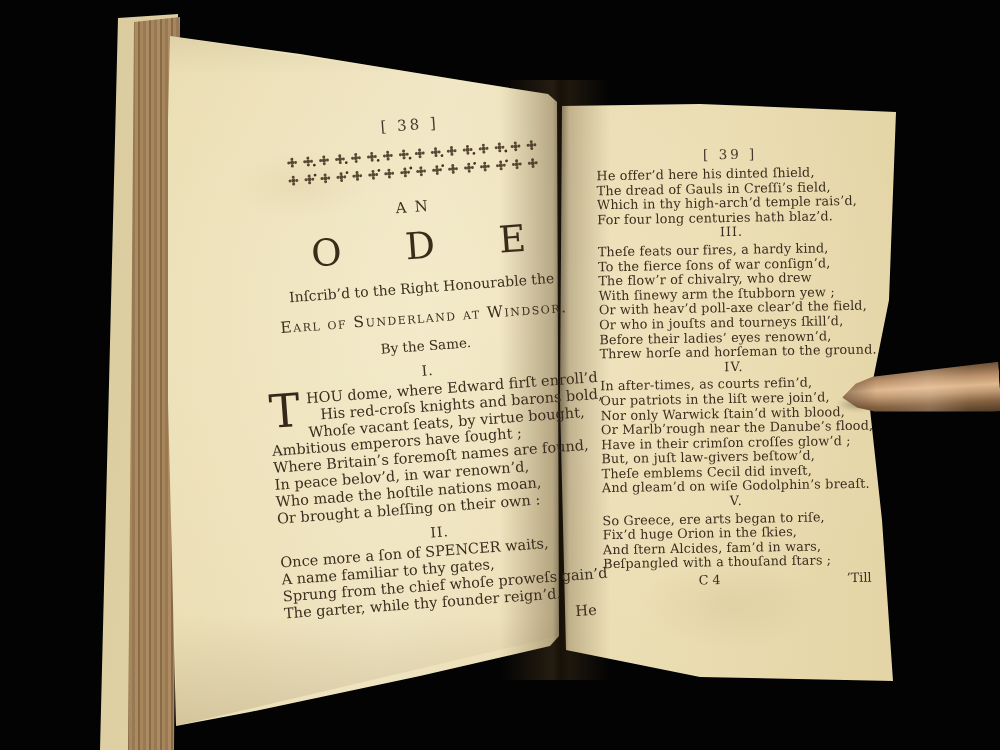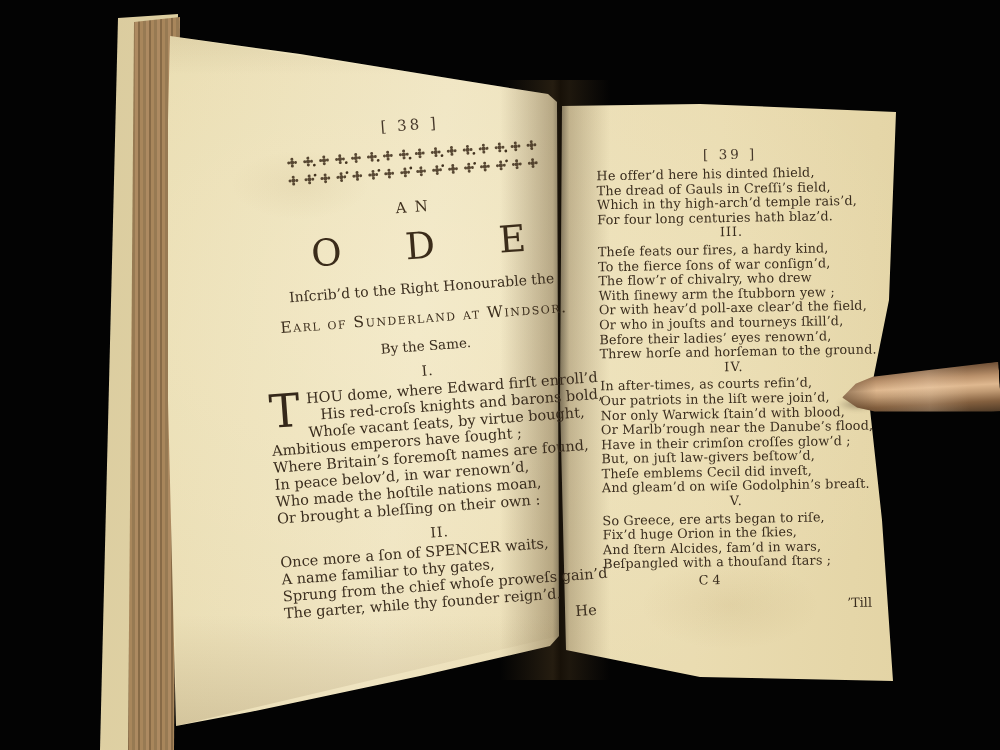--- a/index.html
+++ b/index.html
@@ -60,21 +60,21 @@
   #left-text .pline{font-size:14.5px;line-height:16.8px;white-space:nowrap;}
   #right-text .pline{font-size:12.8px;line-height:14.6px;letter-spacing:.15px;white-space:nowrap;}
   #right-text .snum{font-size:12.8px;line-height:14.6px;margin:0;}
   .stanza{margin-top:3px;text-align:left;}
   .dropcap{float:left;font-size:46px;line-height:32px;height:33px;padding:3px 7px 0 0;color:#35281a;}
   .s1rest .pline:first-child{text-indent:13px;}
   .catchword-row{text-align:right;padding-right:10px;}
   .catchword-row .pline{display:inline;}
   .sig-row{position:relative;height:15px;margin-top:2px;}
   .sig{position:absolute;left:0;right:56px;text-align:center;font-size:12.8px;}
-  .till{position:absolute;right:0;top:0;font-size:12.8px;margin-top:25px;}
+  .till{position:absolute;right:0;top:0;font-size:12.8px;}
 </style>
 </head>
 <body>
 
 <div id="stage">
 
   <div class="stack-sliver"></div>
   <div class="fore-edge"></div>
   <div class="left-page"></div>
   <div class="left-page-shade"></div>

